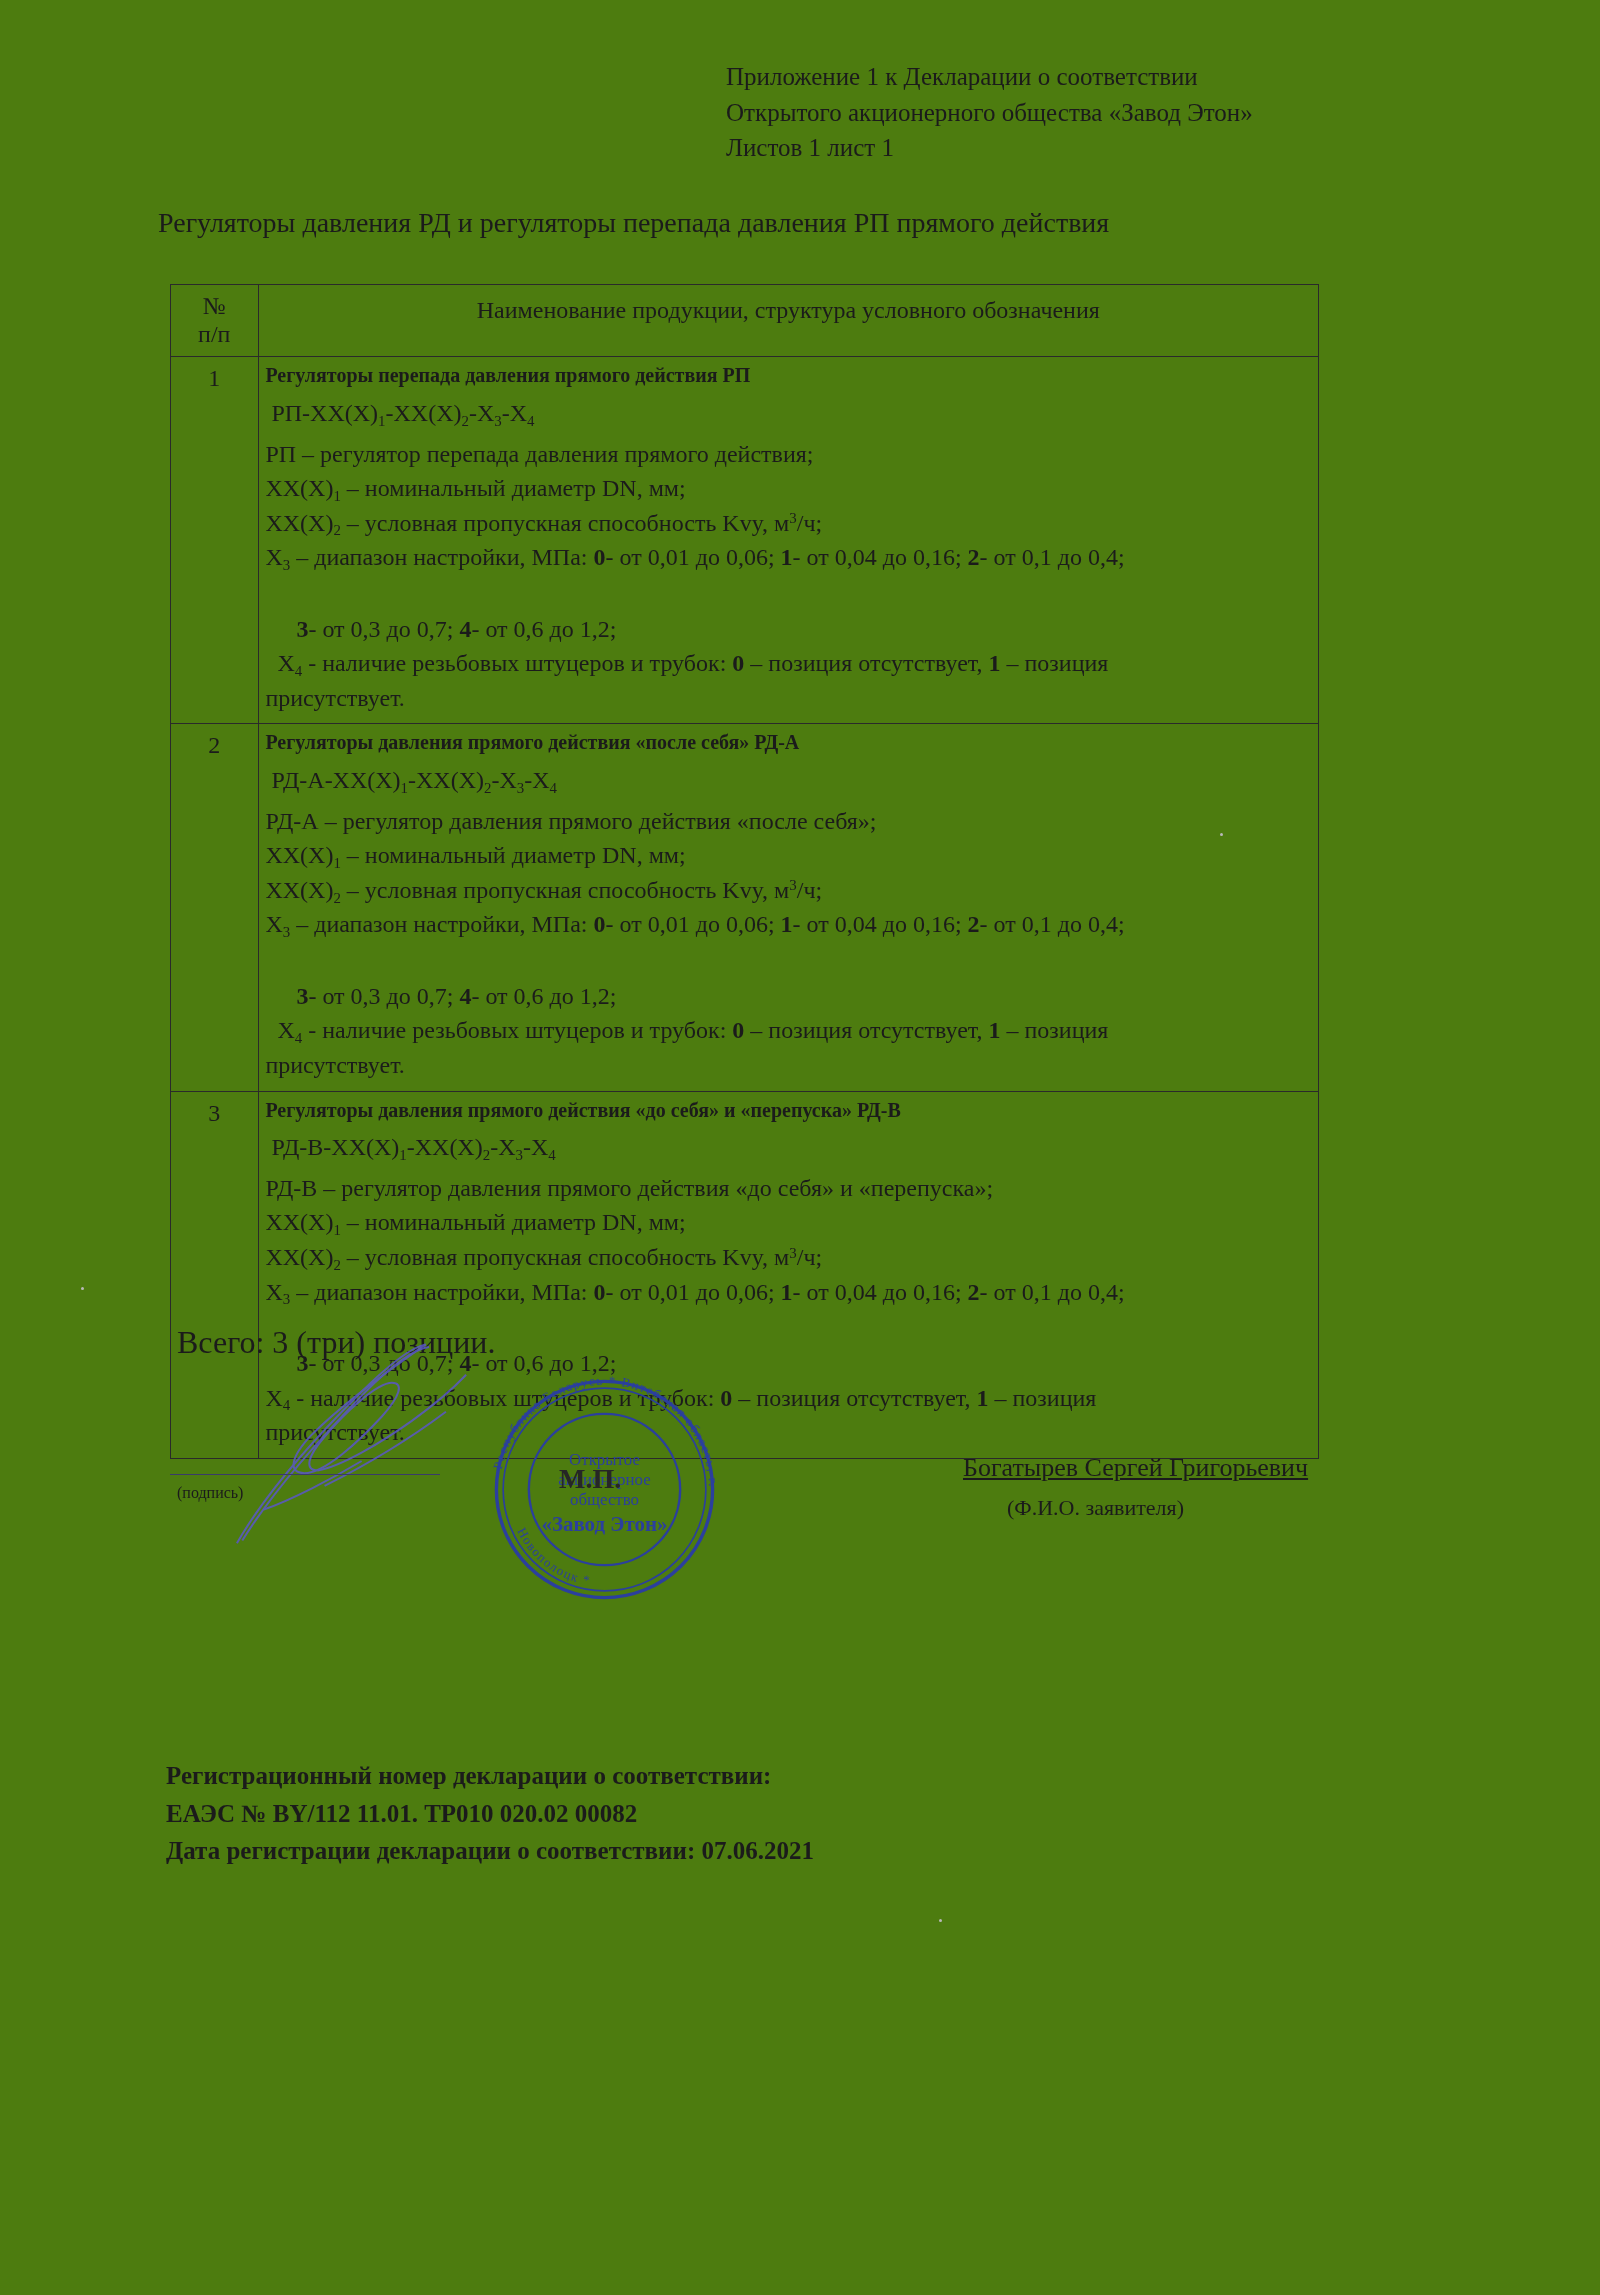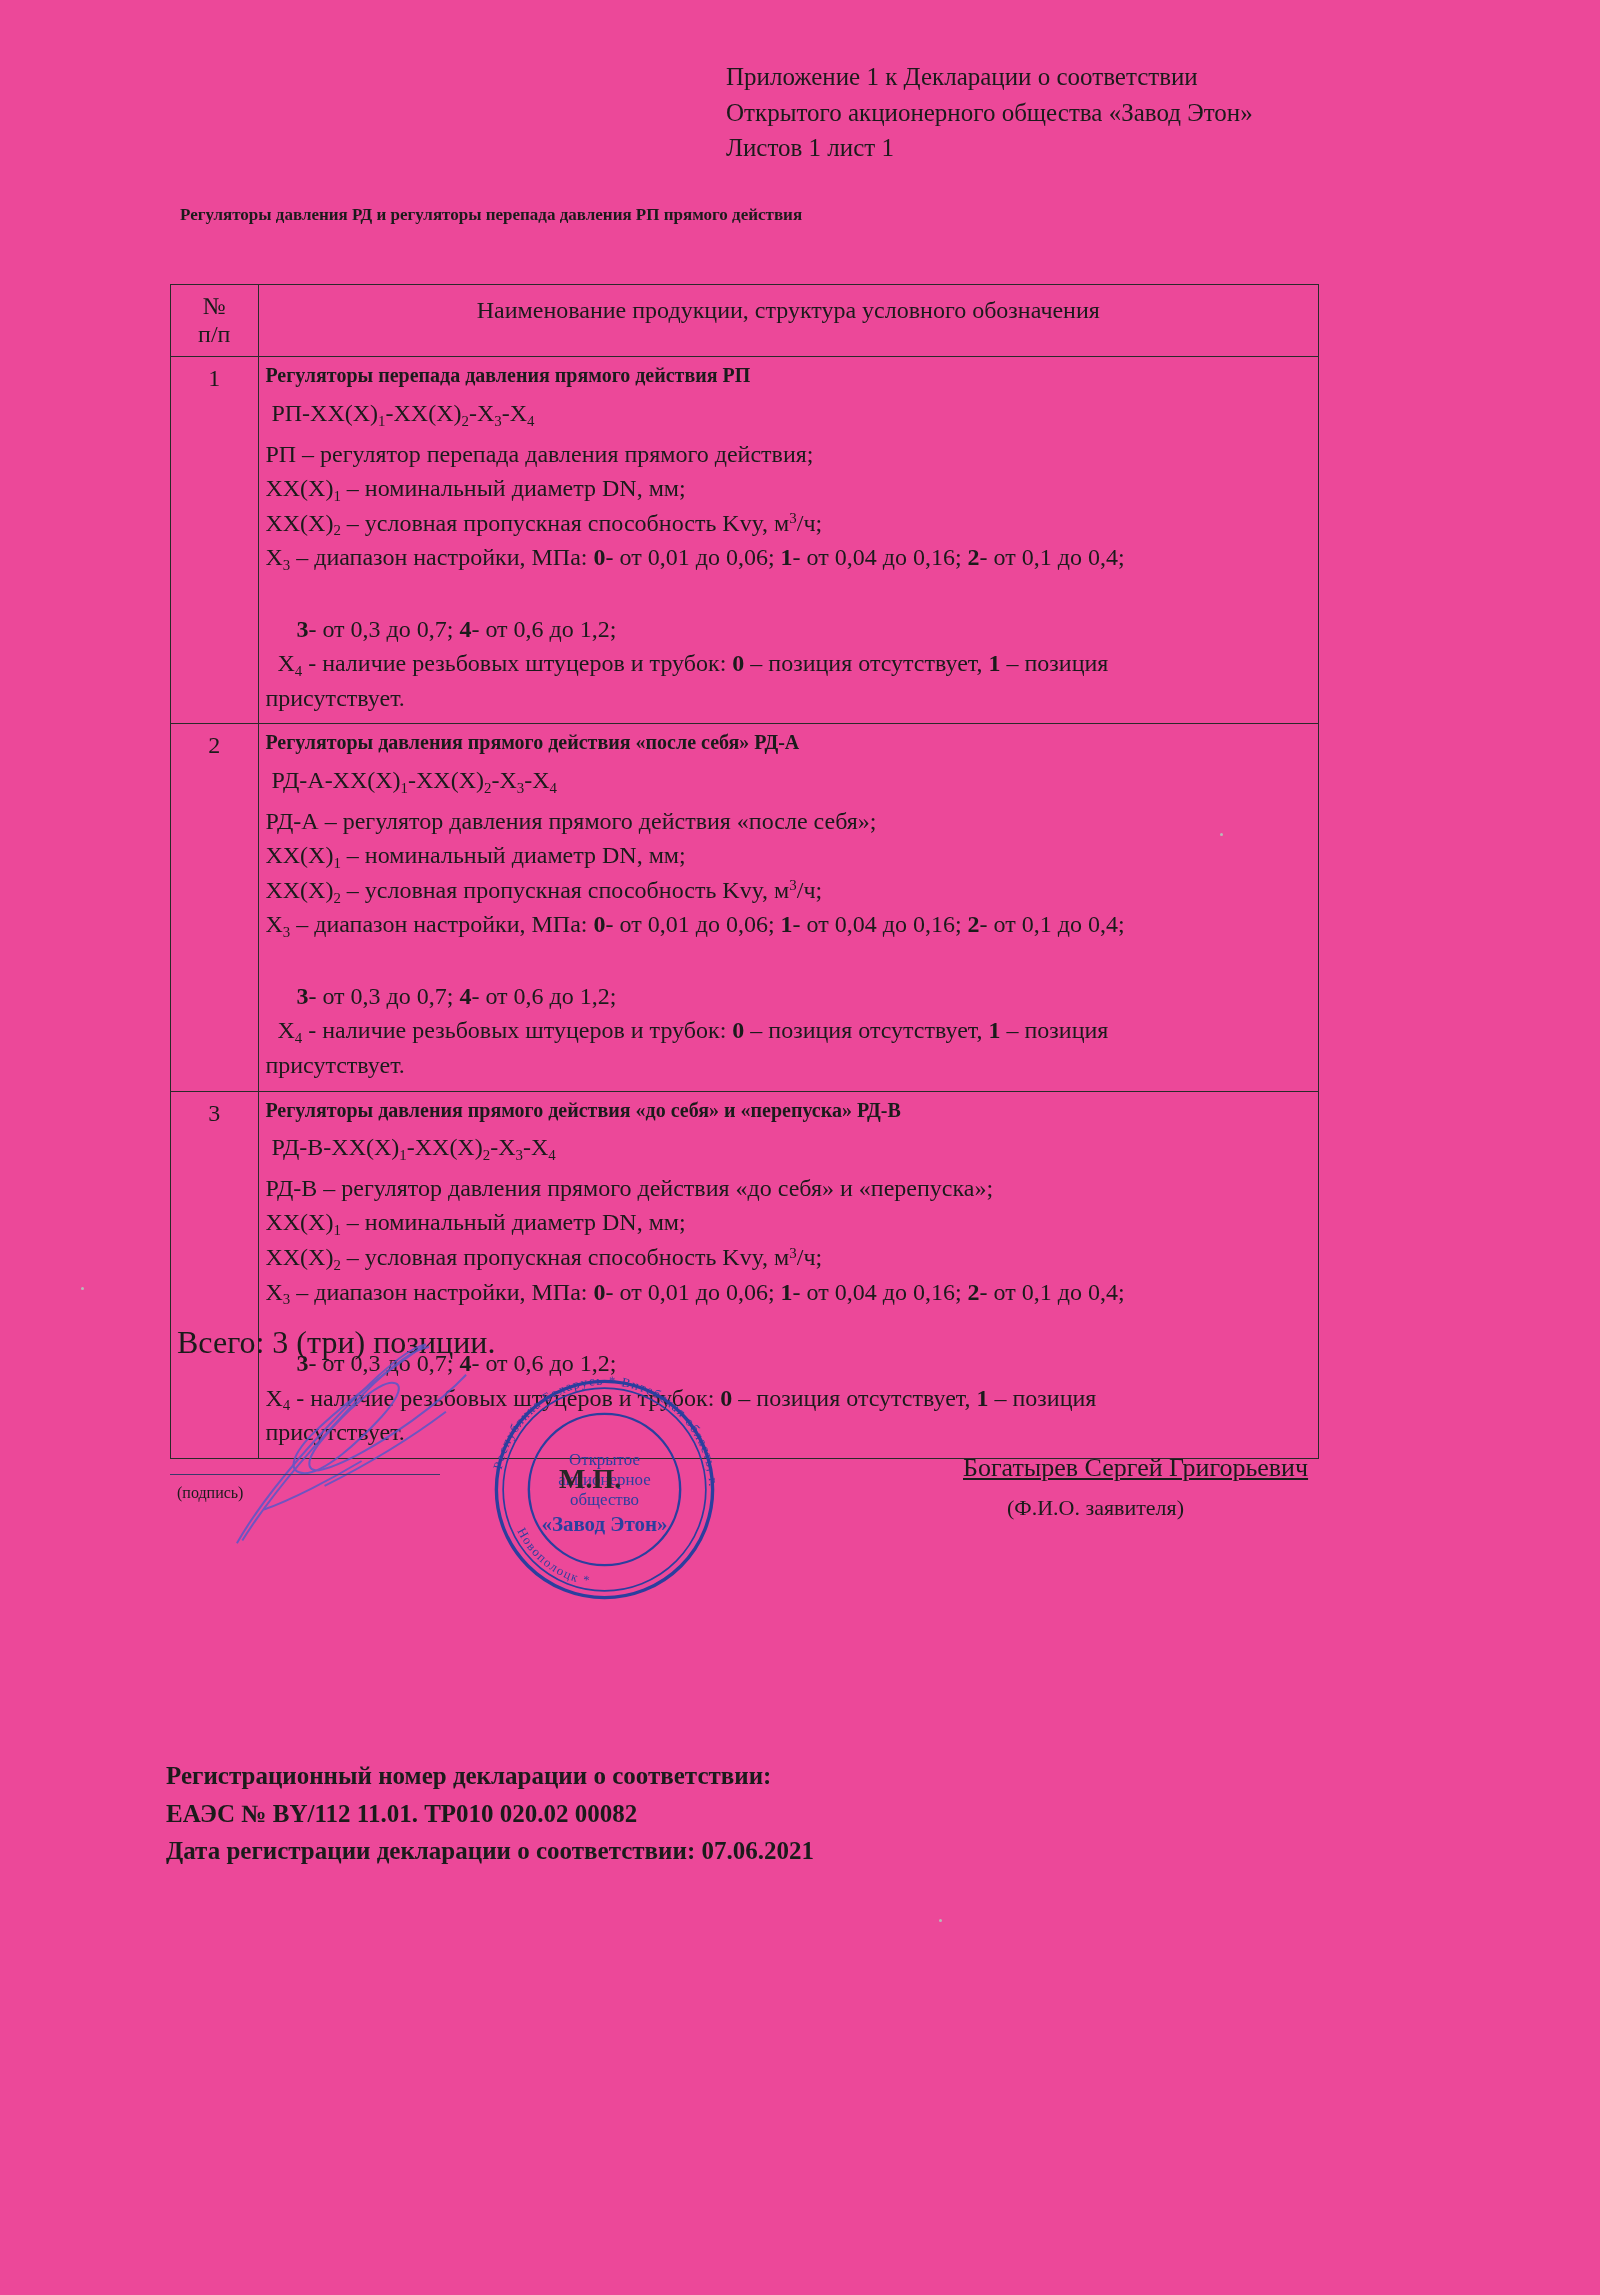--- a/index.html
+++ b/index.html
@@ -13,42 +13,42 @@
     position: relative;
     font-family: "Liberation Serif", serif;
     color: #1b1b1b;
     overflow: hidden;
   }
   .page {
     position: absolute;
     left: 0; top: 0;
     width: 1601px;
     height: 2295px;
-    background: #ec4899;
+    background: #4d7c0f;
   }
 
   
   .header {
     position: absolute;
     left: 726px;
     top: 59px;
     width: 777px;
     font-size: 25px;
     line-height: 1.42;
   }
   .header div { white-space: nowrap; }
 
   
   .doc-title {
     position: absolute;
-    left: 180px;
+    left: 158px;
     top: 203px;
     width: 1250px;
-    font-size: 17px;
-    font-weight: bold;
+    font-size: 28px;
+    font-weight: normal;
     line-height: 1.45;
   }
 
   
   .tbl {
     position: absolute;
     left: 170px;
     top: 284px;
     width: 1149px;
     border-collapse: collapse;

